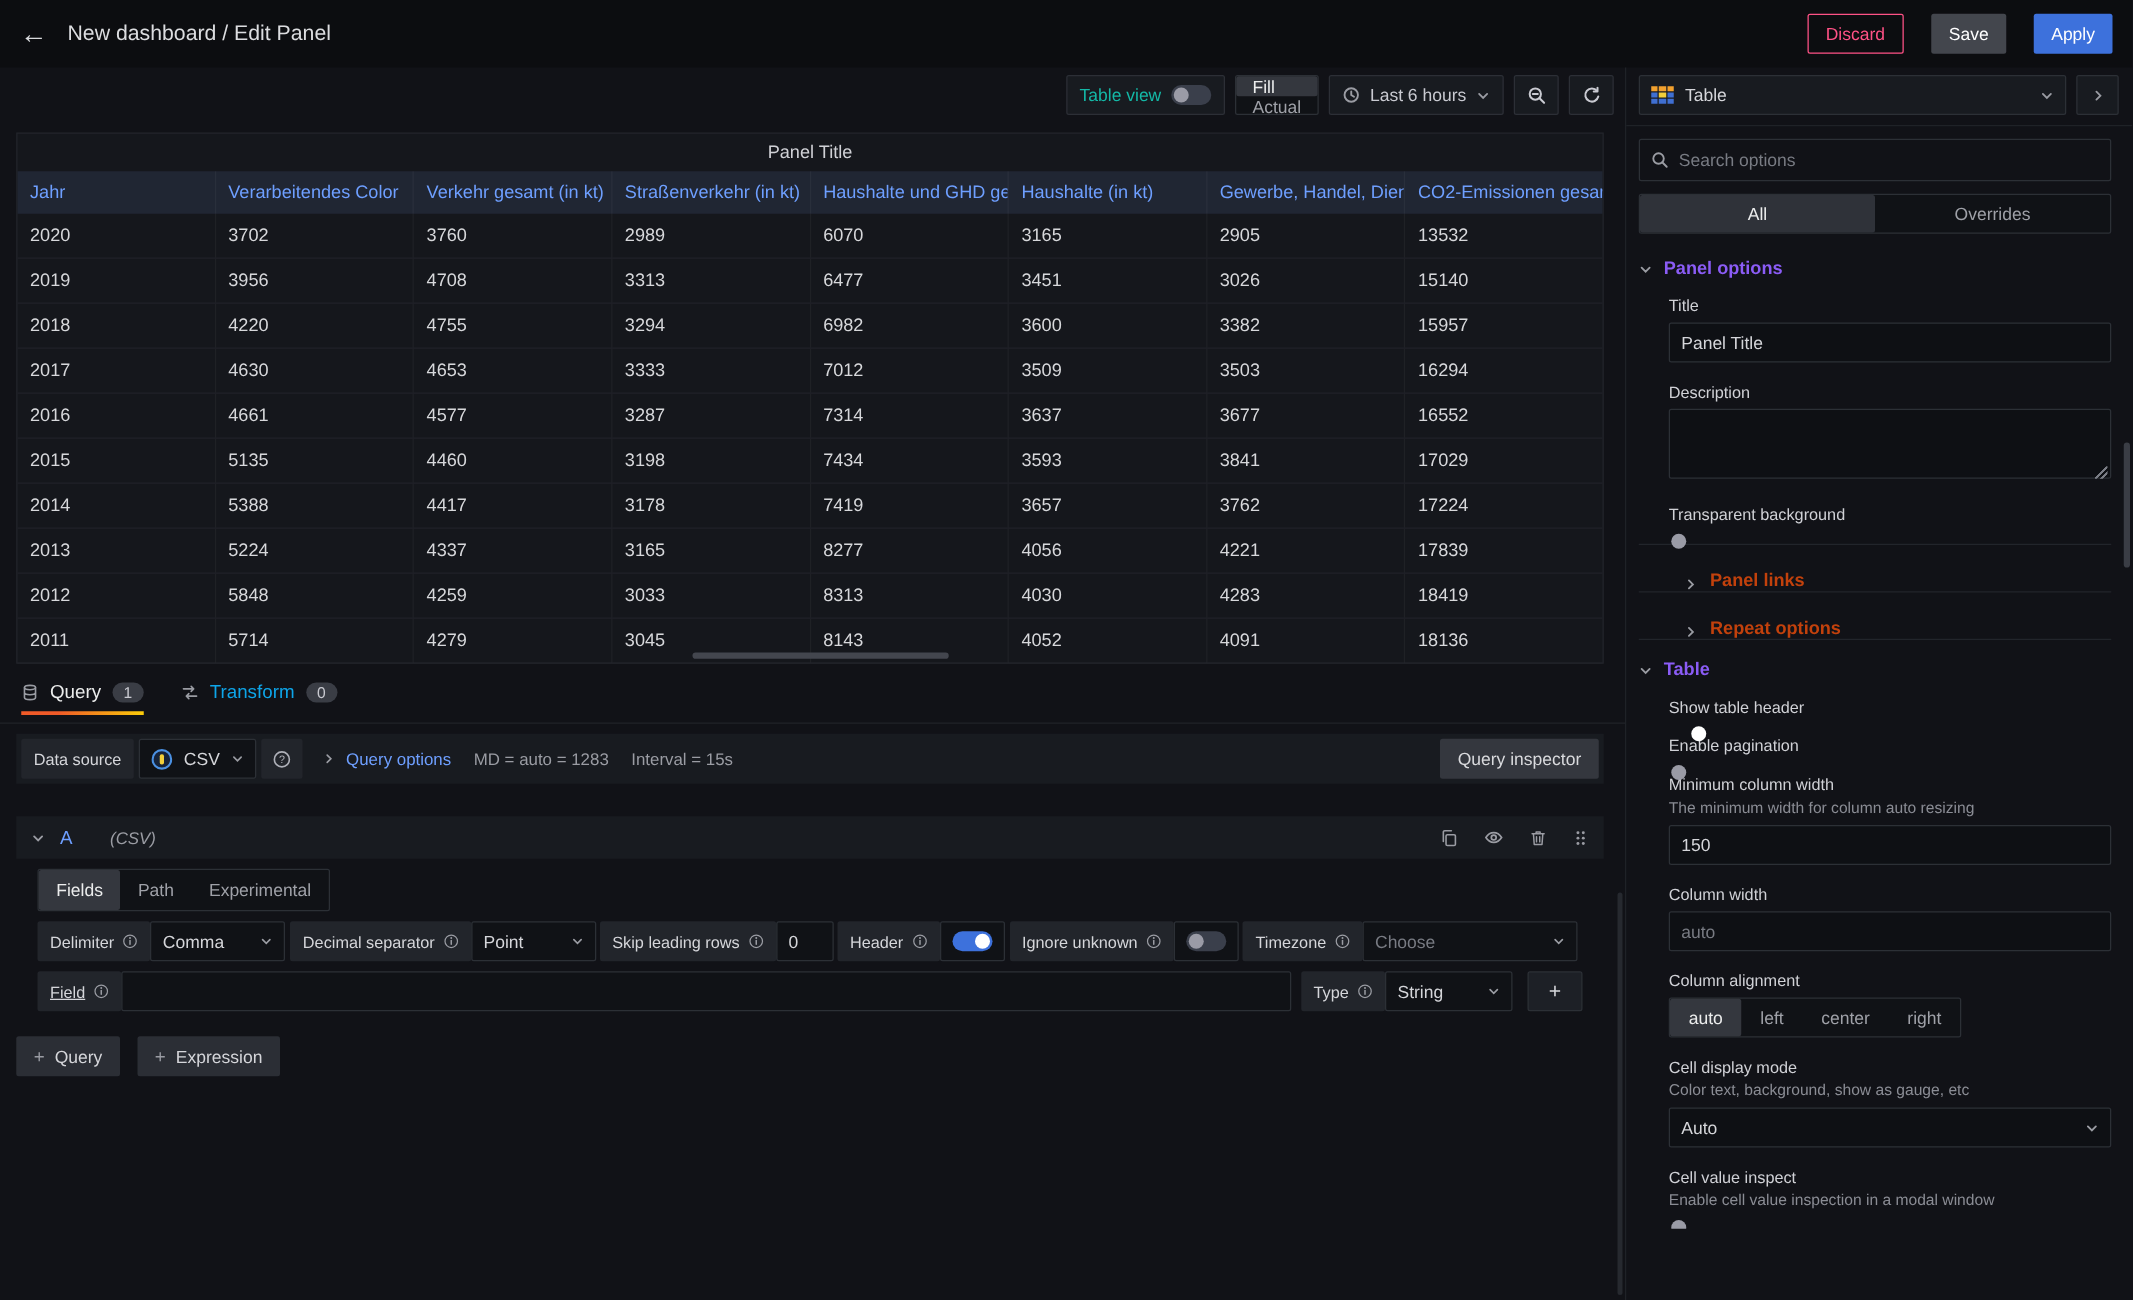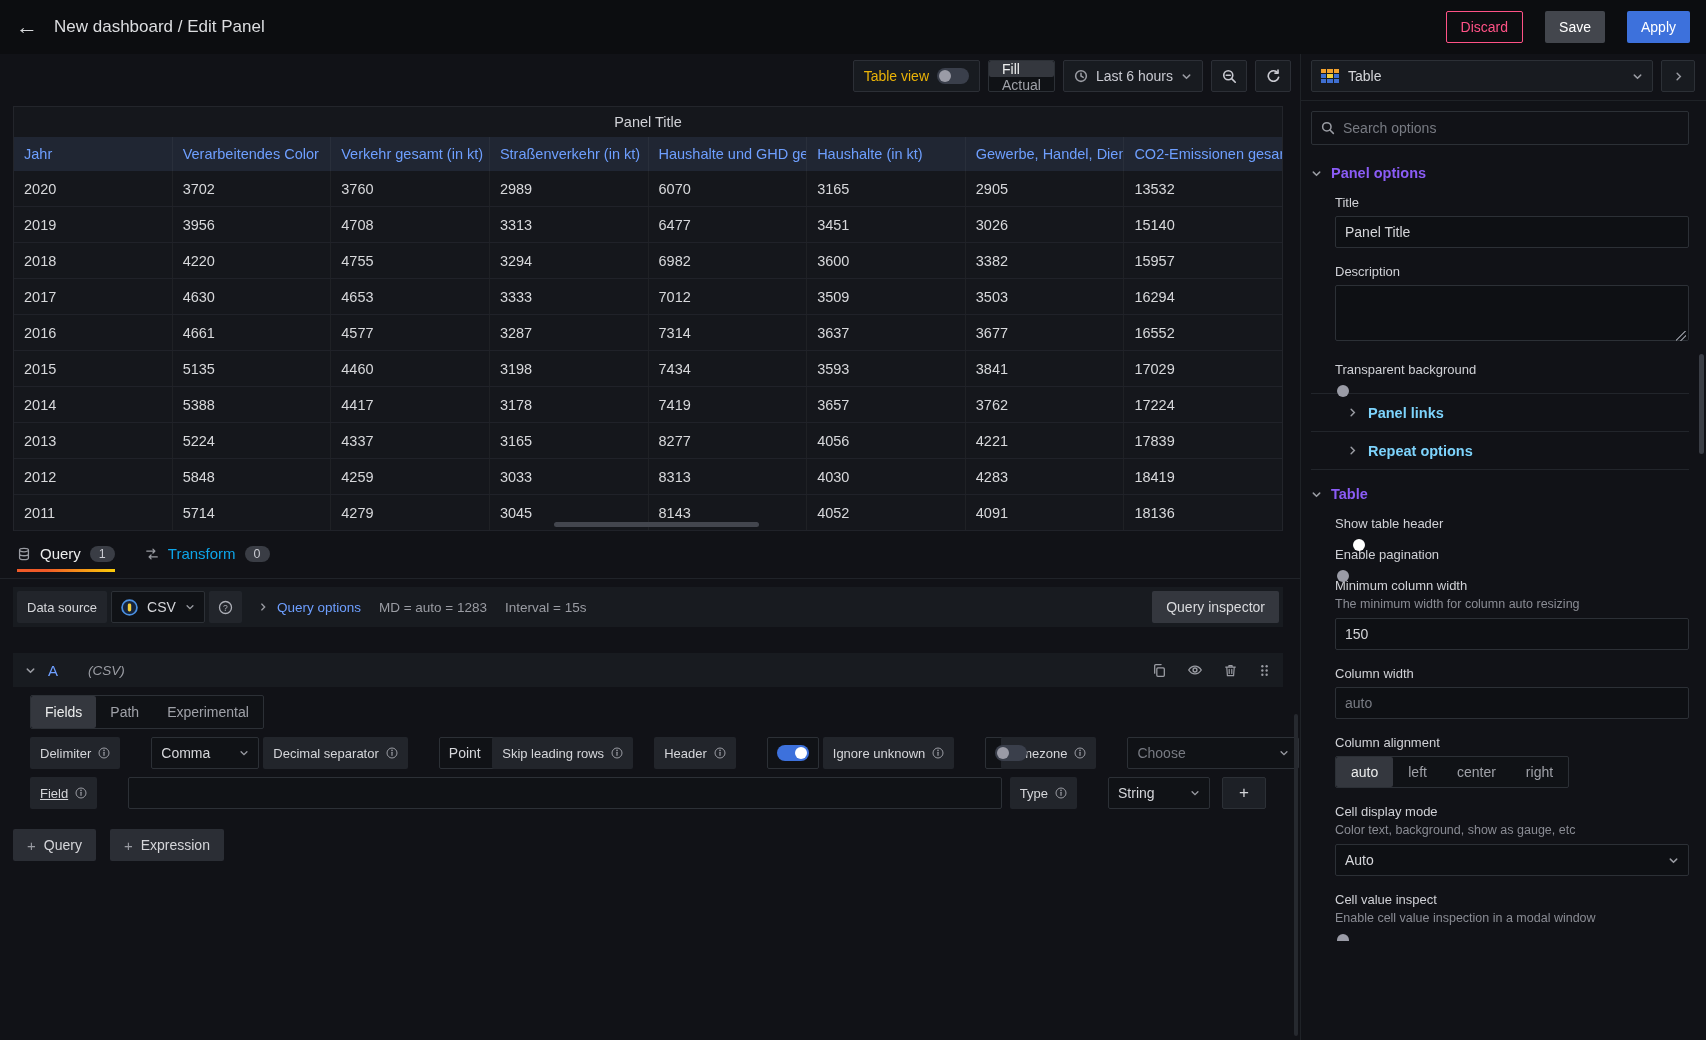--- a/index.html
+++ b/index.html
@@ -22,21 +22,21 @@
 
   
   .content { display:flex; height:986px; }
   .main { width:1300px; position:relative; }
   .sidebar { flex:1; border-left:1px solid #1f2227; display:flex; flex-direction:column; position:relative; }
 
   
   .main-toolbar { display:flex; justify-content:flex-end; align-items:center; gap:8px; padding:6px 9px 0 0; }
   .tool-box { height:32px; background:#181b20; border:1px solid #2c2f36; border-radius:2px;
               display:flex; align-items:center; padding:0 10px; gap:8px; color:#c9cad1; cursor:pointer; }
-  .tool-label { font-size:14px; color:#eab308; }
+  .tool-label { font-size:14px; color:#14b8a6; }
   .icon-sq { width:36px; justify-content:center; padding:0; }
   .radio-group { display:inline-flex; height:32px; background:#101216; border:1px solid #2c3036; border-radius:2px;flex-direction:column; }
   .radio { padding:0 13px; display:flex; align-items:center; color:#9fa1a8; font-size:14px; cursor:pointer; border-radius:2px; }
   .radio.active { background:#34373e; color:#eceded; font-weight:500; }
   .timebtn { font-weight:500; }
 
   
   .toggle { width:32px; height:16px; border-radius:9px; background:#3a3f4b; position:relative; cursor:pointer; flex:none; }
   .toggle::after { content:""; position:absolute; width:12px; height:12px; border-radius:50%;
                    background:#9a9ba6; top:2px; left:2px; }
@@ -86,21 +86,21 @@
   .query-card { margin:26px 17px 0 13px; }
   .qc-header { height:34px; background:#181b20; display:flex; align-items:center; gap:12px; padding:0 12px; }
   .qc-ref { color:#6e9fff; font-size:15px; font-weight:500; }
   .qc-type { color:#9a9ca3; font-size:13.5px; font-style:italic; margin-left:18px; }
   .qc-icons { margin-left:auto; display:flex; gap:20px; color:#9a9ca3; }
   .qc-icons > span { cursor:pointer; display:flex; align-items:center; }
   .editor-tabs { display:inline-flex; margin:8px 0 0 17px; border:1px solid #2c3036; background:#101216; border-radius:2px; }
   .etab { padding:0 14px; height:32px; display:flex; align-items:center; color:#9fa1a8; font-size:14px; cursor:pointer; }
   .etab.active { background:#34373e; color:#eceded; font-weight:500; border-radius:2px; }
   .opt-row { display:flex; align-items:center; gap:0; margin:8px 17px 0 17px; }
-  .fieldset { display:flex; margin-right:4px;gap:31px; }
+  .fieldset { display:flex; margin-right:4px; }
   .num-input { width:46px; height:32px; background:#101216; border:1px solid #2c3036; border-radius:2px;
                color:#d5d6da; padding:0 9px; font-size:14px; font-family:inherit; }
   .toggle-box { height:32px; background:#101216; border:1px solid #2c3036; border-radius:2px;
                 display:flex; align-items:center; padding:0 9px; }
   .grow-input { flex:1; height:32px; background:#101216; border:1px solid #2c3036; border-radius:2px;
                 color:#d5d6da; padding:0 9px; font-size:14px; font-family:inherit; margin-right:4px; }
   .plus-btn { width:44px; height:32px; background:#1d2026; border:1px solid #2c3036; border-radius:2px;
               display:flex; align-items:center; justify-content:center; font-size:17px; color:#d5d6da; cursor:pointer; }
   .footer-btns { display:flex; gap:14px; margin:20px 0 0 13px; }
   .btn-secondary { background:#2b2e35; color:#d5d6da; gap:8px; }
@@ -136,22 +136,22 @@
   .text-input { width:100%; height:32px; background:#0e1014; border:1px solid #2c3036; border-radius:2px;
                 color:#d5d6da; padding:0 9px; font-size:14px; font-family:inherit; }
   .text-input::placeholder { color:#787b83; }
   .textarea-wrap { position:relative; }
   .desc-textarea { width:100%; height:56px; background:#0e1014; border:1px solid #2c3036; border-radius:2px;
                    resize:none; color:#d5d6da; font-family:inherit; padding:6px 9px; }
   .textarea-wrap::after { content:""; position:absolute; right:3px; bottom:3px; width:10px; height:10px;
       background:linear-gradient(135deg, transparent 45%, #7a7d85 45%, #7a7d85 55%, transparent 55%,
                  transparent 70%, #7a7d85 70%, #7a7d85 80%, transparent 80%); }
   .collapsed-group { margin-top:14px; border-top:1px solid #22252b; }
-  .collapsed-row { height:38px; display:flex; align-items:center; gap:10px; padding-left:36px;
-                   border-bottom:1px solid #22252b; color:#7dd3fc; font-size:14.5px; font-weight:700; cursor:pointer; }
+  .collapsed-row { height:38px; display:flex; align-items:flex-end; gap:10px; padding-left:36px;
+                   border-bottom:1px solid #22252b; color:#c2410c; font-size:14.5px; font-weight:700; cursor:pointer; }
   .align-group { display:inline-flex; height:32px; background:#101216; border:1px solid #2c3036; border-radius:2px; }
   .align-group > span { padding:0 15px; display:flex; align-items:center; color:#9fa1a8; font-size:14px; cursor:pointer; border-radius:2px; }
   .align-group > span.active { background:#34373e; color:#eceded; font-weight:500; }
   .select-full { width:100%; height:32px; background:#0e1014; border:1px solid #2c3036; border-radius:2px;
                  display:flex; align-items:center; padding:0 9px; cursor:pointer; color:#d5d6da; }
   .sb-vscroll { position:absolute; right:2px; top:300px; height:100px; width:5px; background:#3a3d45; border-radius:3px; }
   .muted-ic { color:#9a9ca3; }
 </style>
 </head>
 <body>
@@ -634,20 +634,24 @@
       <div class="search-box">
         <span class="muted-ic">
           <svg width="14" height="14" viewBox="0 0 12 12">
               <circle cx="5" cy="5" r="3.6" fill="none" stroke="currentColor" stroke-width="1.3"></circle>
               <path d="M7.7 7.7 10.6 10.6" stroke="currentColor" stroke-width="1.3" stroke-linecap="round"></path>
             </svg>
         </span>
         <input placeholder="Search options" style="">
       </div>
 
+      <div class="seg2">
+        <div class="active">All</div>
+        <div>Overrides</div>
+      </div>
 
       <section class="opt-section">
         <div class="sect-head">
           <span class="muted-ic">
             <svg width="11" height="11" viewBox="0 0 12 12">
                 <path d="M2.5 4.5 6 8l3.5-3.5" fill="none" stroke="currentColor" stroke-width="1.6" stroke-linecap="round"></path>
               </svg>
           </span>
           <span>Panel options</span>
         </div>

